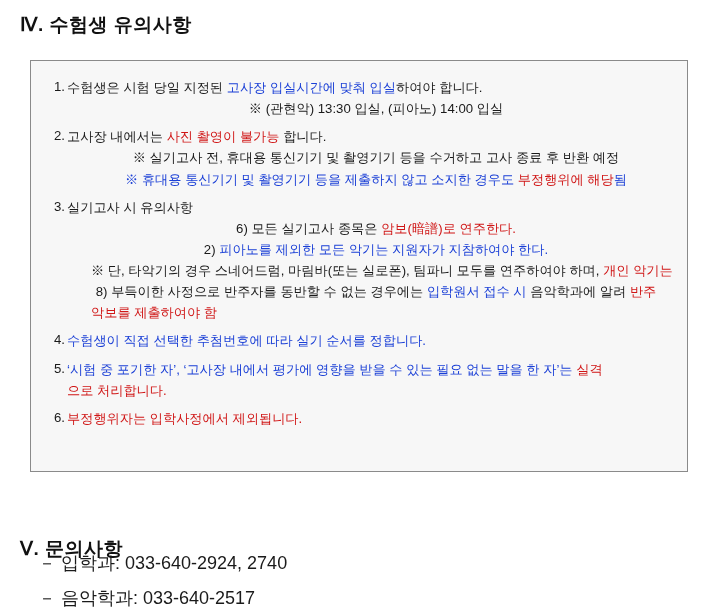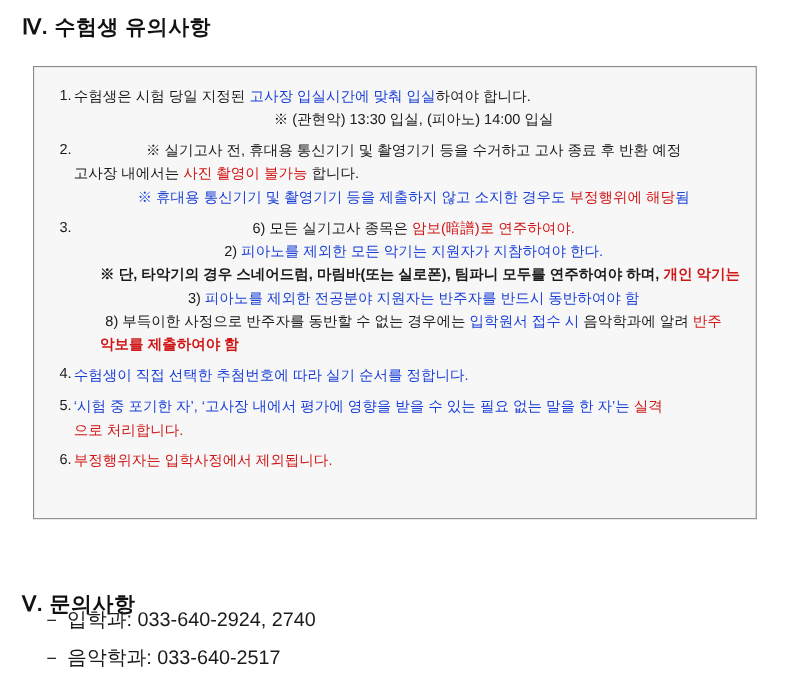--- a/index.html
+++ b/index.html
@@ -66,21 +66,20 @@
   .line {
     display: block;
     line-height: 1.6;
   }
   .sub {
     padding-left: 12px;
     text-align: center;
   }
   .sub2 {
     padding-left: 24px;
-    font-weight: bold;
   }
   .sub3 {
     padding-left: 40px;
   }
   .red { color: #d01616; }
   .blue { color: #1a3fd6; }
   .blk { color: #1a1a1a; }
 
   #title-5 {
     position: absolute;
@@ -108,30 +107,30 @@
 
   <div class="notice-box">
     <ol class="items" id="notice-list">
         <li class="item">
           <span class="num">1.</span>
           <span class="line"><span class="blk">수험생은 시험 당일 지정된 </span><span class="blue">고사장 입실시간에 맞춰 입실</span><span class="blk">하여야 합니다.</span></span>
           <span class="line sub"><span class="blk">※ (관현악) 13:30 입실, (피아노) 14:00 입실</span></span>
         </li>
         <li class="item">
           <span class="num">2.</span>
+          <span class="line"><span class="blk">고사장 내에서는 </span><span class="red">사진 촬영이 불가능</span><span class="blk"> 합니다.</span></span>
           <span class="line sub"><span class="blk">※ 실기고사 전, 휴대용 통신기기 및 촬영기기 등을 수거하고 고사 종료 후 반환 예정</span></span>
-          <span class="line"><span class="blk">고사장 내에서는 </span><span class="red">사진 촬영이 불가능</span><span class="blk"> 합니다.</span></span>
           <span class="line sub"><span class="blue">※ 휴대용 통신기기 및 촬영기기 등을 제출하지 않고 소지한 경우도 </span><span class="red">부정행위에 해당</span><span class="blue">됨</span></span>
         </li>
         <li class="item">
           <span class="num">3.</span>
-          <span class="line sub"><span class="blk">6) 모든 실기고사 종목은 </span><span class="red">암보(暗譜)로 연주하여야.</span></span>
+          <span class="line"><span class="blk">실기고사 시 유의사항</span></span>
+          <span class="line sub"><span class="blk">6) 모든 실기고사 종목은 </span><span class="red">암보(暗譜)로 연주한다.</span></span>
           <span class="line sub"><span class="blk">2) </span><span class="blue">피아노를 제외한 모든 악기는 지원자가 지참하여야 한다.</span></span>
           <span class="line sub2"><span class="blk">※ 단, 타악기의 경우 스네어드럼, 마림바(또는 실로폰), 팀파니 모두를 연주하여야 하며, </span><span class="red">개인 악기는</span></span>
-          <span class="line sub"><span class="blk">3) </span><span class="blue">피아노를 제외한 전공분야 지원자는 반주자를 반드시 동반하여야 함</span></span>
           <span class="line sub"><span class="blk">8) 부득이한 사정으로 반주자를 동반할 수 없는 경우에는 </span><span class="blue">입학원서 접수 시</span><span class="blk"> 음악학과에 알려 </span><span class="red">반주</span></span>
           <span class="line sub2"><span class="red">악보를 제출하여야 함</span></span>
         </li>
         <li class="item">
           <span class="num">4.</span>
           <span class="line"><span class="blue">수험생이 직접 선택한 추첨번호에 따라 실기 순서를 정합니다.</span></span>
         </li>
         <li class="item">
           <span class="num">5.</span>
           <span class="line"><span class="blue">‘시험 중 포기한 자’, ‘고사장 내에서 평가에 영향을 받을 수 있는 필요 없는 말을 한 자’는 </span><span class="red">실격</span></span>

